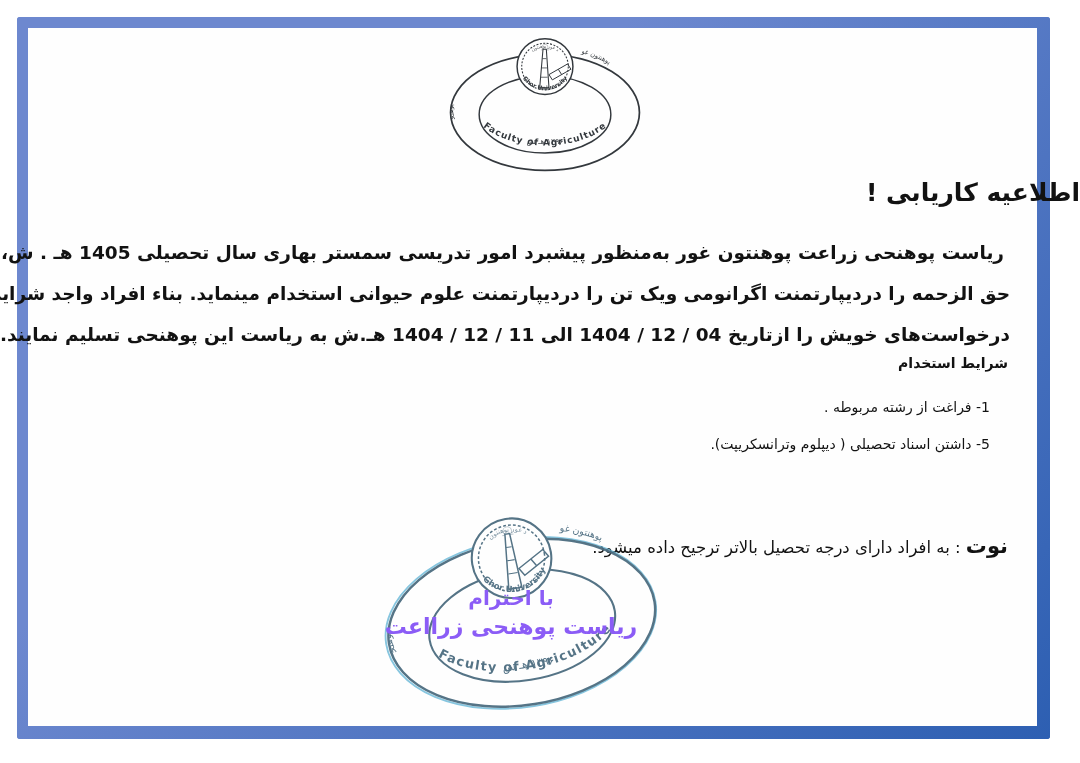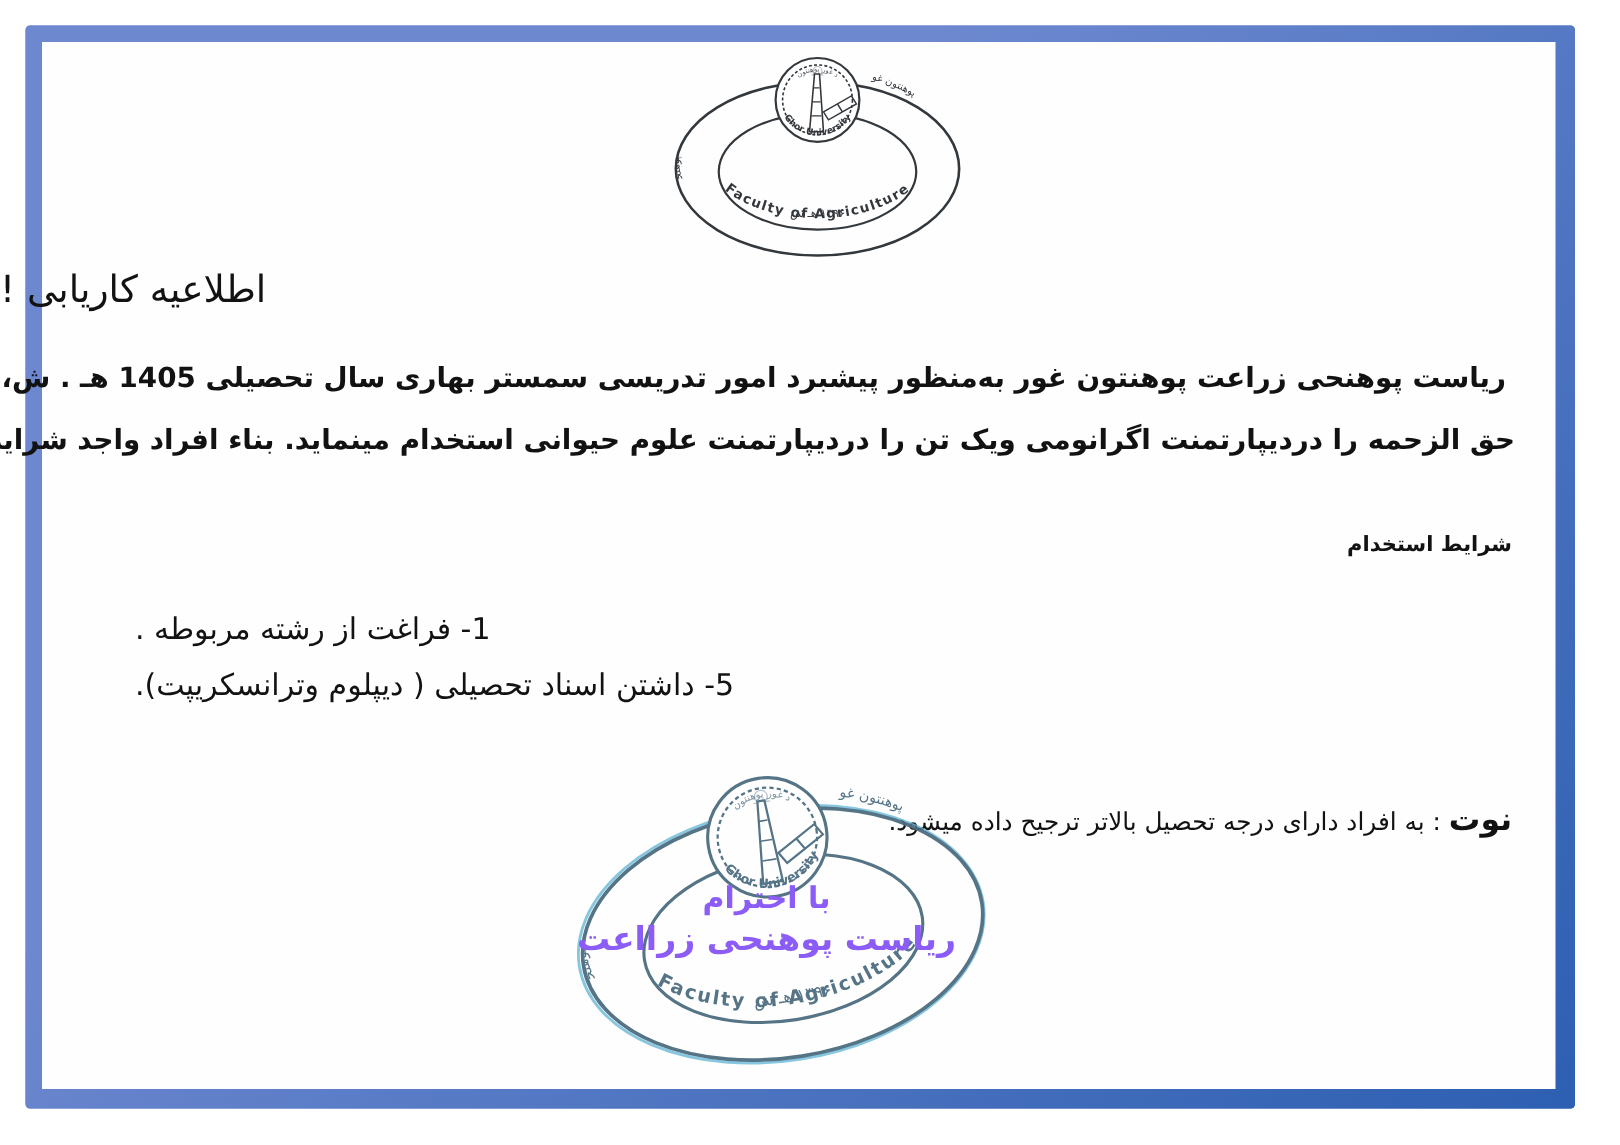--- a/index.html
+++ b/index.html
@@ -35,41 +35,41 @@
   .stamp-bottom{
     position:absolute;left:378px;top:514px;width:284px;height:195px;
     color:var(--stamp-ink-bottom);
     transform:rotate(-9deg);
     opacity:.95;
   }
   svg{display:block;width:100%;height:100%;}
   svg text{fill:currentColor;}
 
   .doc-title{
-    position:absolute;top:178px;left:0;right:0;text-align:left;
-    font-size:25px;font-weight:normal;letter-spacing:.5px;
+    position:absolute;top:178px;left:0;right:0;text-align:right;
+    font-size:25px;font-weight:bold;letter-spacing:.5px;
   }
   .paragraph{
     position:absolute;top:232px;right:70px;left:70px;
     font-size:18.5px;font-weight:bold;line-height:41px;
   }
   .paragraph .pline{text-align:justify;text-align-last:justify;white-space:nowrap;}
   .paragraph .pline.first{padding-right:6px;}
   .paragraph .pline.last{text-align:right;text-align-last:right;}
 
   .conditions-heading{
     position:absolute;top:355px;right:72px;
     font-size:14px;font-weight:bold;
   }
   .conditions-list{
     position:absolute;top:396px;right:90px;left:90px;
     list-style:none;
   }
   .conditions-list li{
-    text-align:left;font-size:20px;line-height:22px;margin-bottom:15px;margin-top:12px;
+    text-align:right;font-size:14px;line-height:22px;margin-bottom:15px;
   }
   .note-line{
     position:absolute;top:534px;right:72px;
     font-size:16.5px;text-align:right;
   }
   .note-line .note-label{font-size:21px;font-weight:bold;}
 
   .signature{
     position:absolute;top:584px;left:380px;width:262px;z-index:4;
     text-align:center;color:#8b5cf6;
@@ -119,20 +119,21 @@
       <text font-size="9" font-weight="bold" text-anchor="middle"><textPath href="#tp-ghor" startOffset="50%">Ghor University</textPath></text>
       <text x="150" y="163" font-size="11.5" text-anchor="middle">۱۳۹۶ هـ ش</text>
     </svg>
   </div>
 
   <div class="doc-title">اطلاعیه کاریابی !</div>
 
   <div class="paragraph">
     <div class="pline first">ریاست پوهنحی زراعت پوهنتون غور به‌منظور پیشبرد امور تدریسی سمستر بهاری سال تحصیلی 1405 هـ . ش، دوتن استاد</div>
     <div class="pline">حق الزحمه را دردیپارتمنت اگرانومی ویک تن را دردیپارتمنت علوم حیوانی استخدام مینماید. بناء افراد واجد شرایط می توانند</div>
+    <div class="pline last">درخواست‌های خویش را ازتاریخ  04 / 12 / 1404  الی  11 / 12 / 1404 هـ.ش به ریاست این پوهنحی تسلیم نمایند.</div>
   </div>
 
   <div class="conditions-heading">شرایط استخدام</div>
   <ul class="conditions-list">
     <li>1- فراغت از رشته مربوطه .</li>
     <li>5- داشتن اسناد تحصیلی ( دیپلوم وترانسکریپت).</li>
   </ul>
 
   <div class="note-line">
     <span class="note-label">نوت</span><span> : </span><span>به افراد دارای درجه تحصیل بالاتر ترجیح داده میشود.</span>

